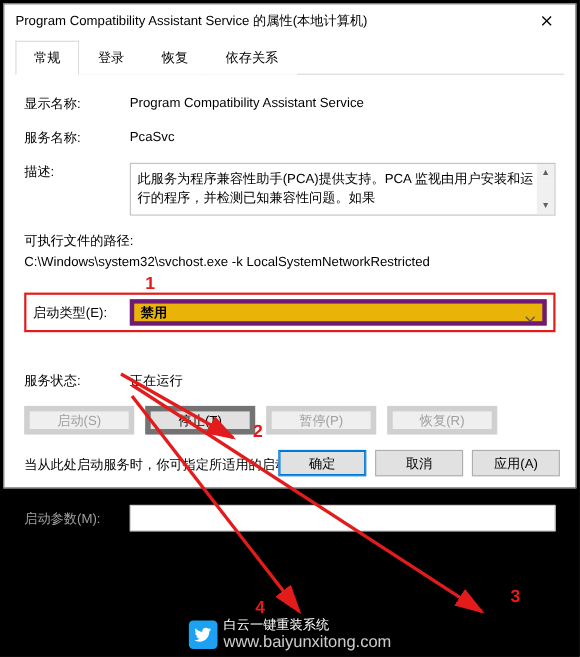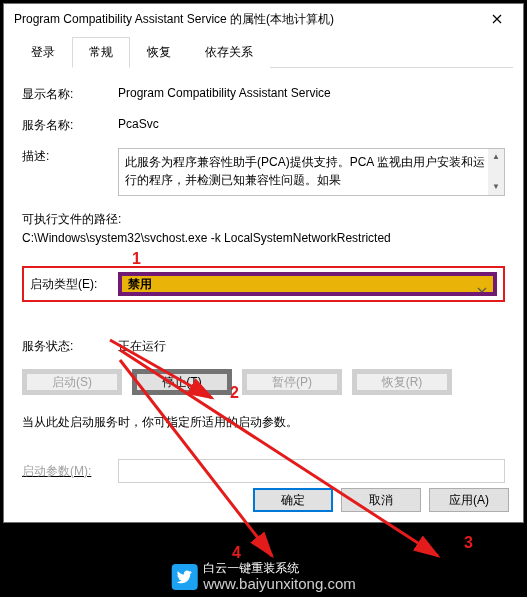--- a/index.html
+++ b/index.html
@@ -1,18 +1,18 @@
 <!DOCTYPE html>
 <html><head>
 <meta charset="utf-8">
 <style>
   * { box-sizing: border-box; margin: 0; padding: 0; }
   html, body { width: 527px; height: 597px; font-family: "Microsoft YaHei", "Segoe UI", Tahoma, sans-serif; font-size: 12px; color: #000; background: #000; overflow: hidden; }
   .outer { width: 527px; height: 597px; background: #000; padding: 3px; position: relative; }
-  .window { width: 521px; height: 520px; background: #fff; border: 1px solid #707070; position: relative; }
+  .window { width: 521px; height: 441px; background: #fff; border: 1px solid #707070; position: relative; }
   .titlebar { height: 30px; display: flex; align-items: center; padding: 0 6px 0 10px; }
   .title { flex: 1; font-size: 12px; }
   .close-btn { width: 40px; height: 28px; display: flex; align-items: center; justify-content: center; color: #000; font-size: 14px; }
   .close-btn svg { width: 10px; height: 10px; }
   .content { padding: 0 10px 10px 10px; }
   .tabs { display: flex; position: relative; border-bottom: 1px solid #d9d9d9; margin-top: 2px; }
   .tab { padding: 6px 16px; border: 1px solid transparent; position: relative; top: 1px; background: #fff; }
   .tab.active { border: 1px solid #d9d9d9; border-bottom: 1px solid #fff; }
   .tabpanel { padding: 18px 8px 8px 8px; }
   .row { display: flex; margin-bottom: 14px; }
@@ -54,22 +54,22 @@
     <div class="titlebar">
       <div class="title">Program Compatibility Assistant Service 的属性(本地计算机)</div>
       <div class="close-btn">
         <svg viewBox="0 0 10 10">
             <path d="M1 1 L9 9 M9 1 L1 9" stroke="#000" stroke-width="1.2" fill="none"></path>
           </svg>
       </div>
     </div>
     <div class="content">
       <div class="tabs">
+        <div class="tab active">常规</div>
         <div class="tab">登录</div>
-        <div class="tab active">常规</div>
         <div class="tab">恢复</div>
         <div class="tab">依存关系</div>
       </div>
       <div class="tabpanel">
 
         <div class="row">
           <div class="label">显示名称:</div>
           <div class="value">Program Compatibility Assistant Service</div>
         </div>
 

